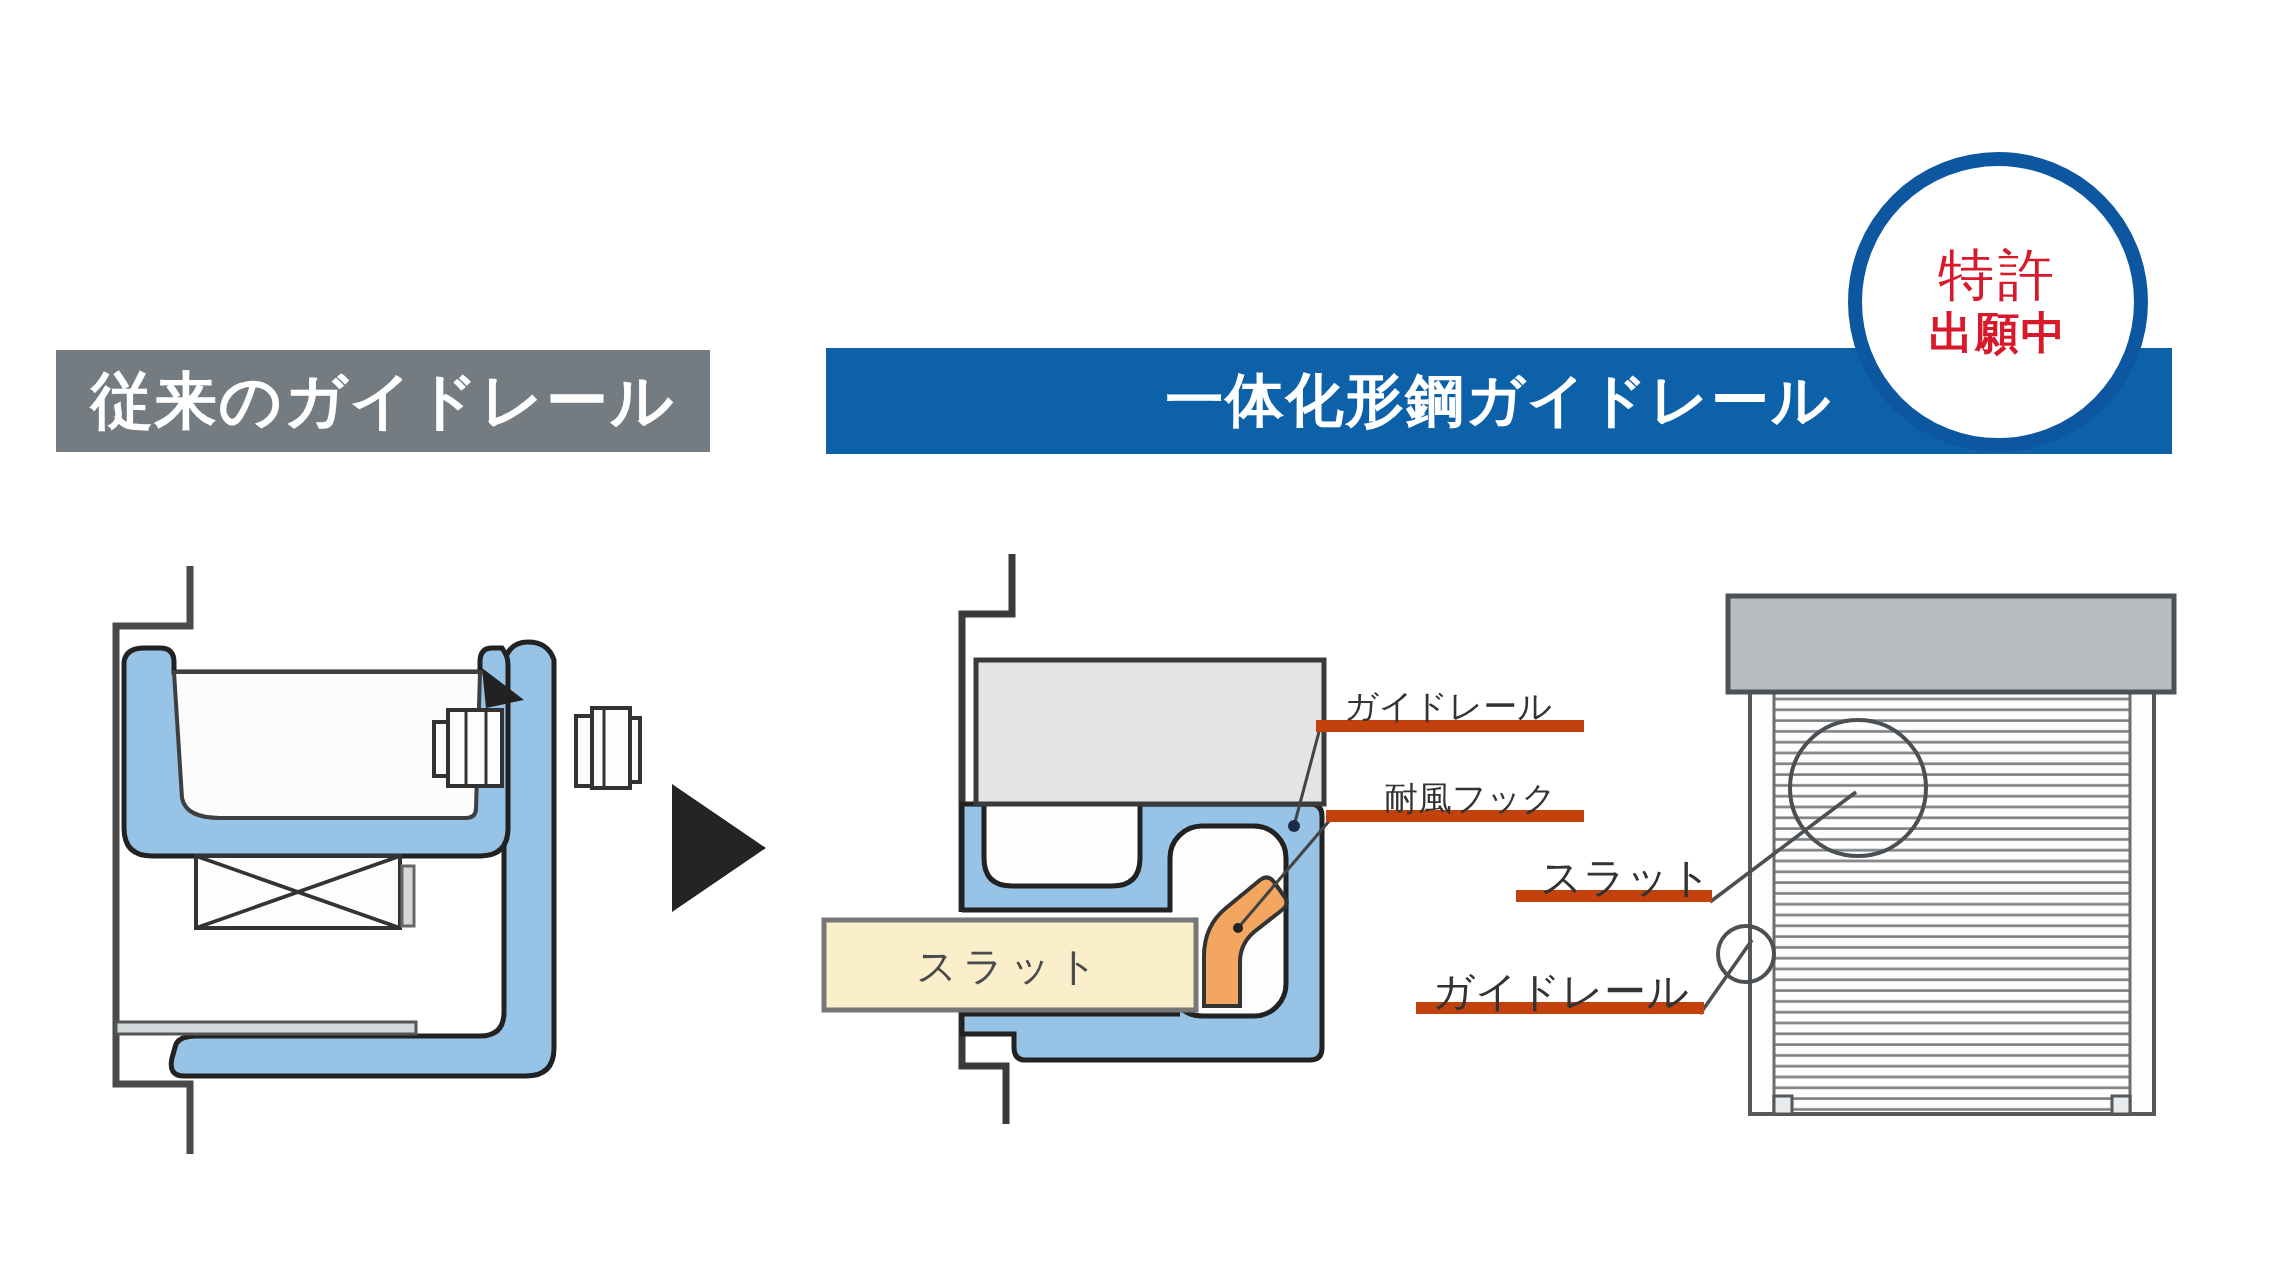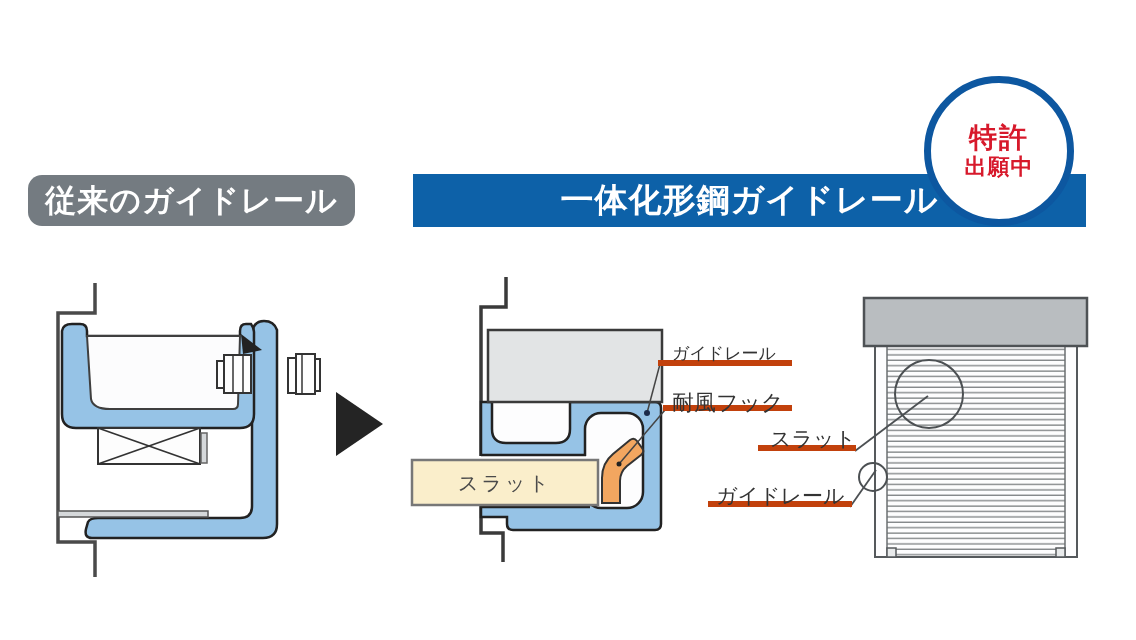--- a/index.html
+++ b/index.html
@@ -8,41 +8,41 @@
     background:#ffffff;
     font-family:"Liberation Sans","DejaVu Sans",sans-serif;
   }
   .abs{position:absolute;}
 
   
   .hdr{
     display:flex;align-items:center;justify-content:center;
     color:#fff;font-weight:bold;letter-spacing:1px;
   }
-  #hdr-conv{left:28px;top:175px;width:327px;height:51px;background:#747b81;font-size:31px;border-radius:14px;}
-  #hdr-int {left:413px;top:174px;width:673px;height:53px;background:#0d61a8;font-size:33px;z-index:1;}
+  #hdr-conv{left:28px;top:175px;width:327px;height:51px;background:#747b81;font-size:31px;}
+  #hdr-int {left:413px;top:174px;width:673px;height:53px;background:#0d61a8;font-size:29px;z-index:1;}
 
   
   #badge{
     left:924px;top:76px;width:150px;height:150px;box-sizing:border-box;
     background:#ffffff;border:7px solid #0d57a0;border-radius:50%;
     display:flex;flex-direction:column;align-items:center;justify-content:center;
     z-index:5;text-align:center;line-height:1.08;
   }
-  #badge .b1{font-size:28px;font-weight:700;color:#d7192b;letter-spacing:2px;}
+  #badge .b1{font-size:28px;font-weight:400;color:#d7192b;letter-spacing:2px;}
   #badge .b2{font-size:26px;font-weight:900;color:#d7192b;letter-spacing:0px;}
   #badge .b3{font-size:22px;font-weight:700;color:#d7192b;letter-spacing:1px;margin-top:2px;}
 
   
   .callout{
     color:#333;border-bottom:6px solid #c2410c;box-sizing:border-box;
     white-space:nowrap;
   }
   #lbl-mid-rail{left:658px;top:342px;width:134px;height:24px;font-size:17px;padding-left:14px;}
-  #lbl-mid-hook{left:663px;top:388px;width:129px;height:23px;font-size:22px;padding-left:9px;}
+  #lbl-mid-hook{left:663px;top:388px;width:129px;height:23px;font-size:17px;padding-left:29px;}
   #lbl-sh-slat {left:758px;top:425px;width:98px; height:26px;font-size:21px;padding-left:12px;}
   #lbl-sh-rail {left:708px;top:482px;width:144px;height:25px;font-size:21px;padding-left:8px;}
   #lbl-slat-in{
     left:412px;top:461px;width:186px;height:44px;
     display:flex;align-items:center;justify-content:center;
     font-size:20px;color:#4a4a4a;letter-spacing:3px;
   }
 </style>
 </head>
 <body>

